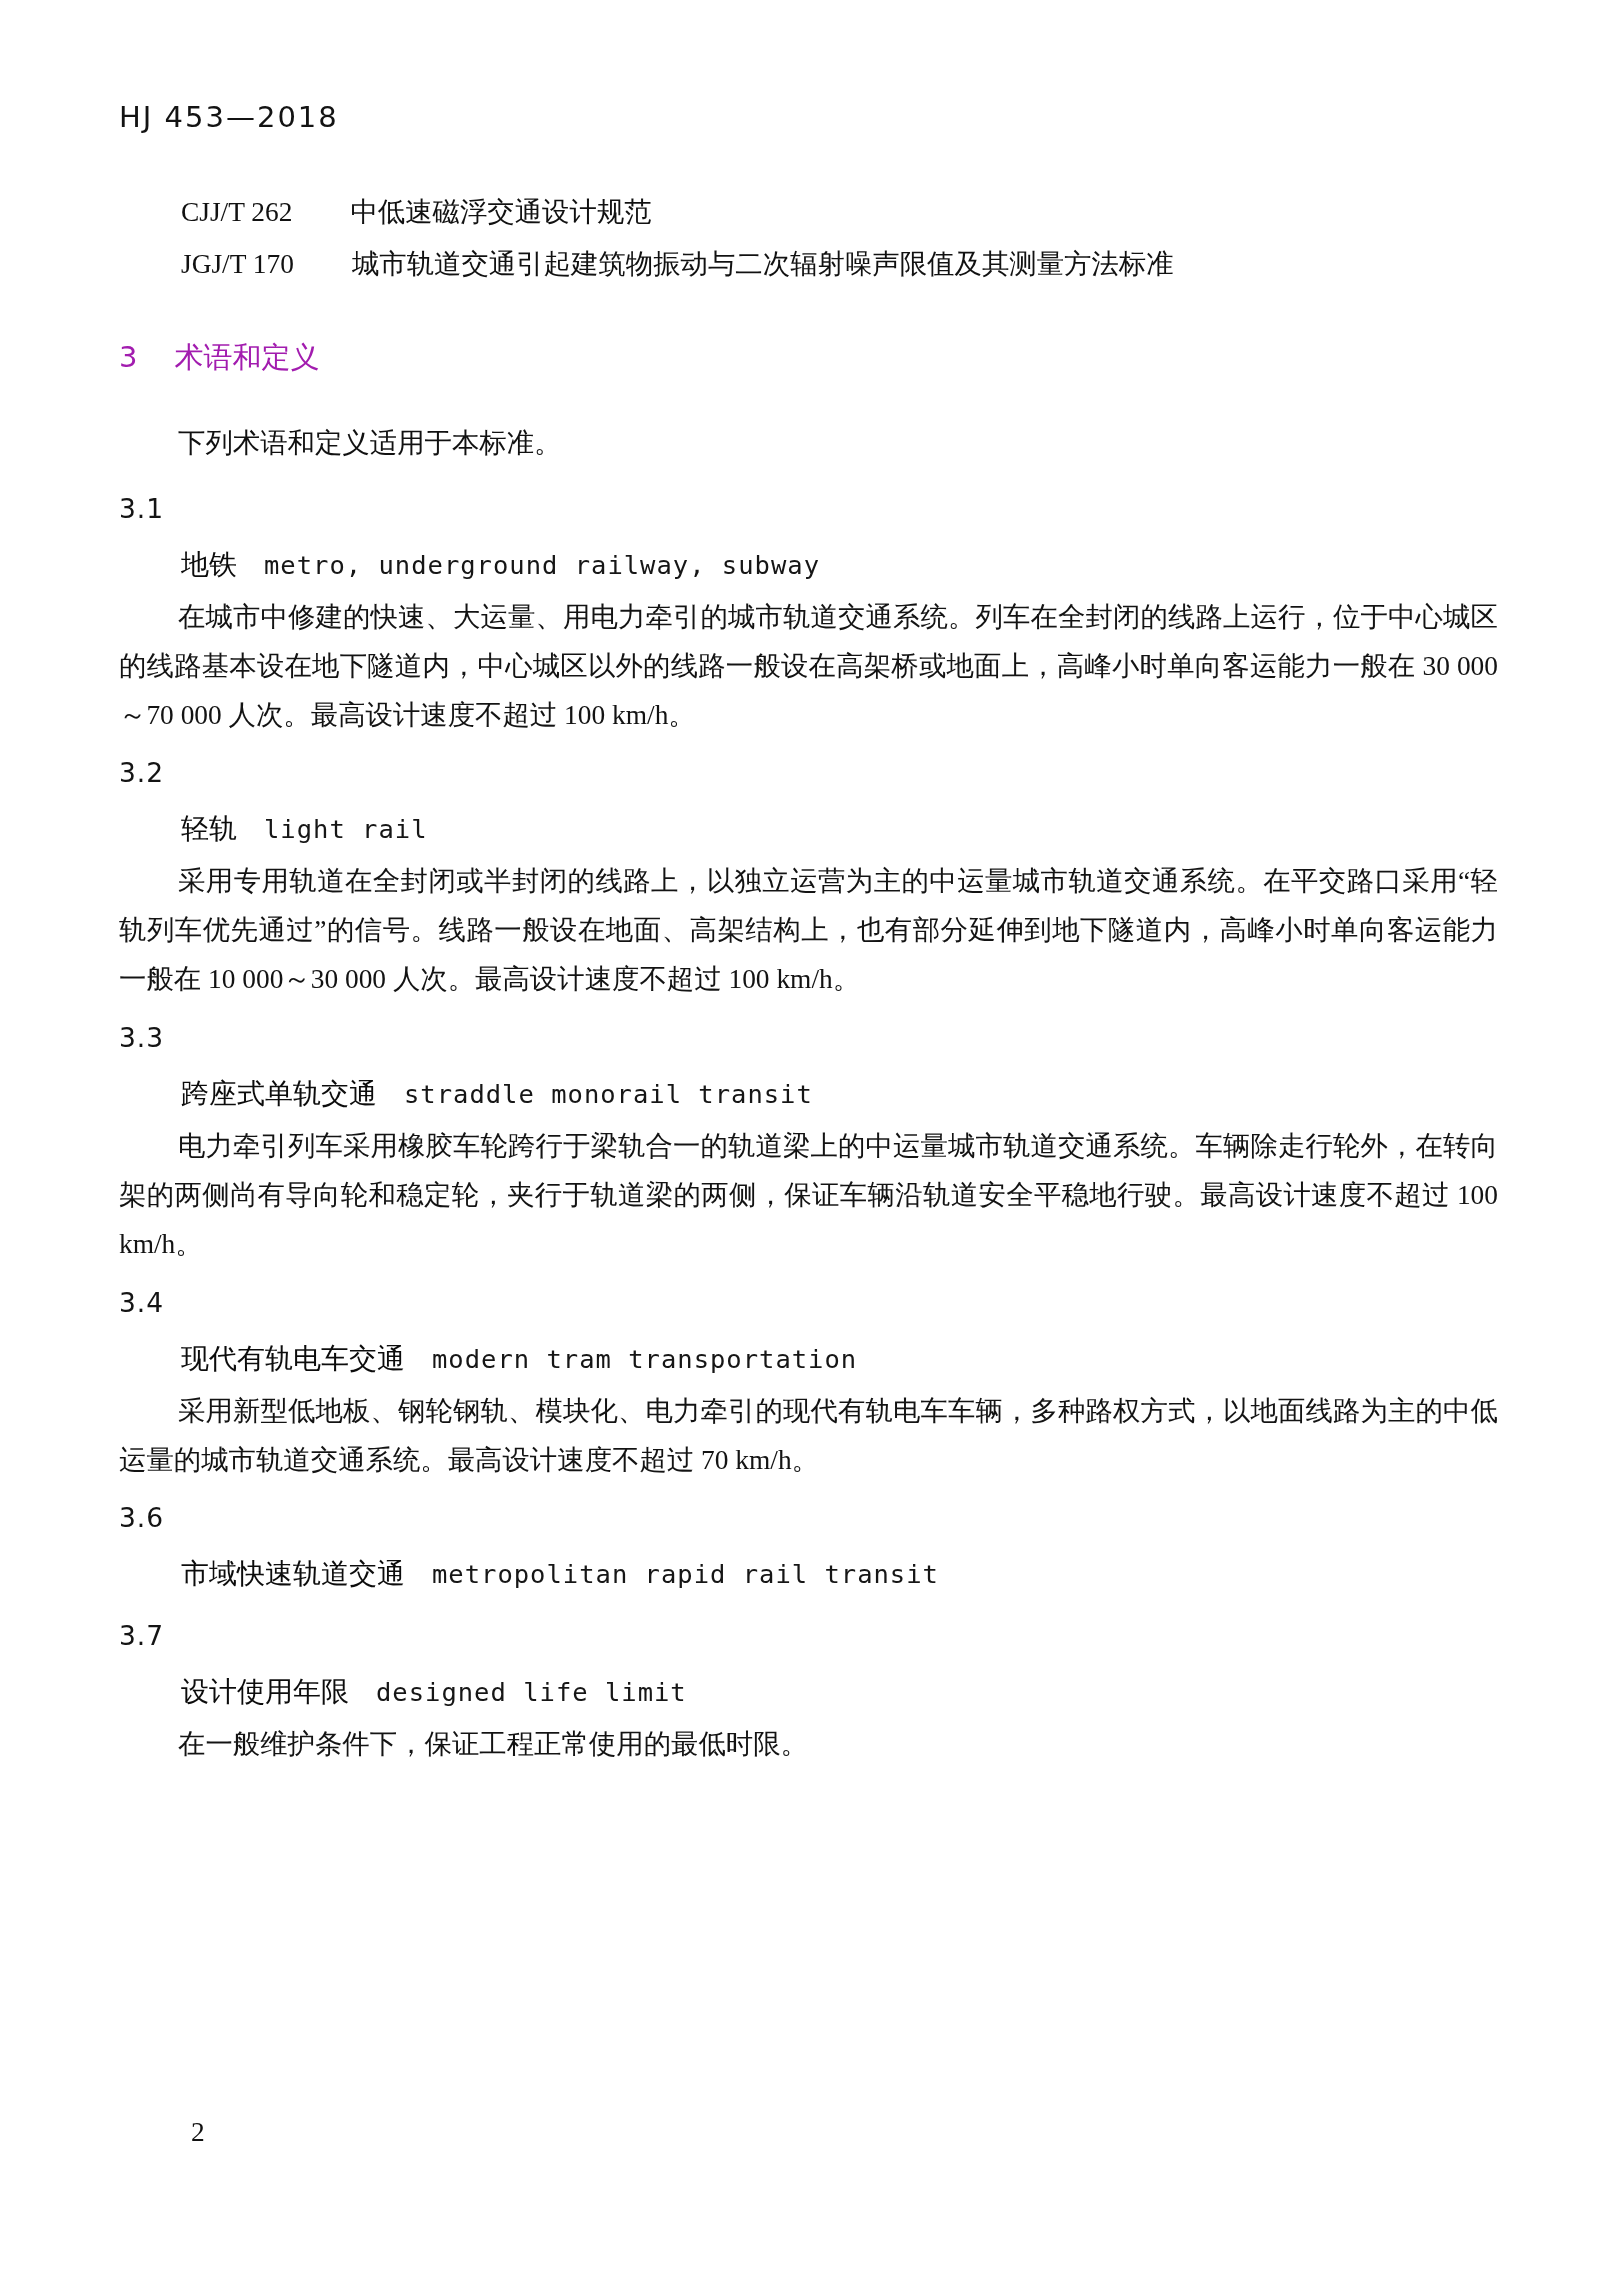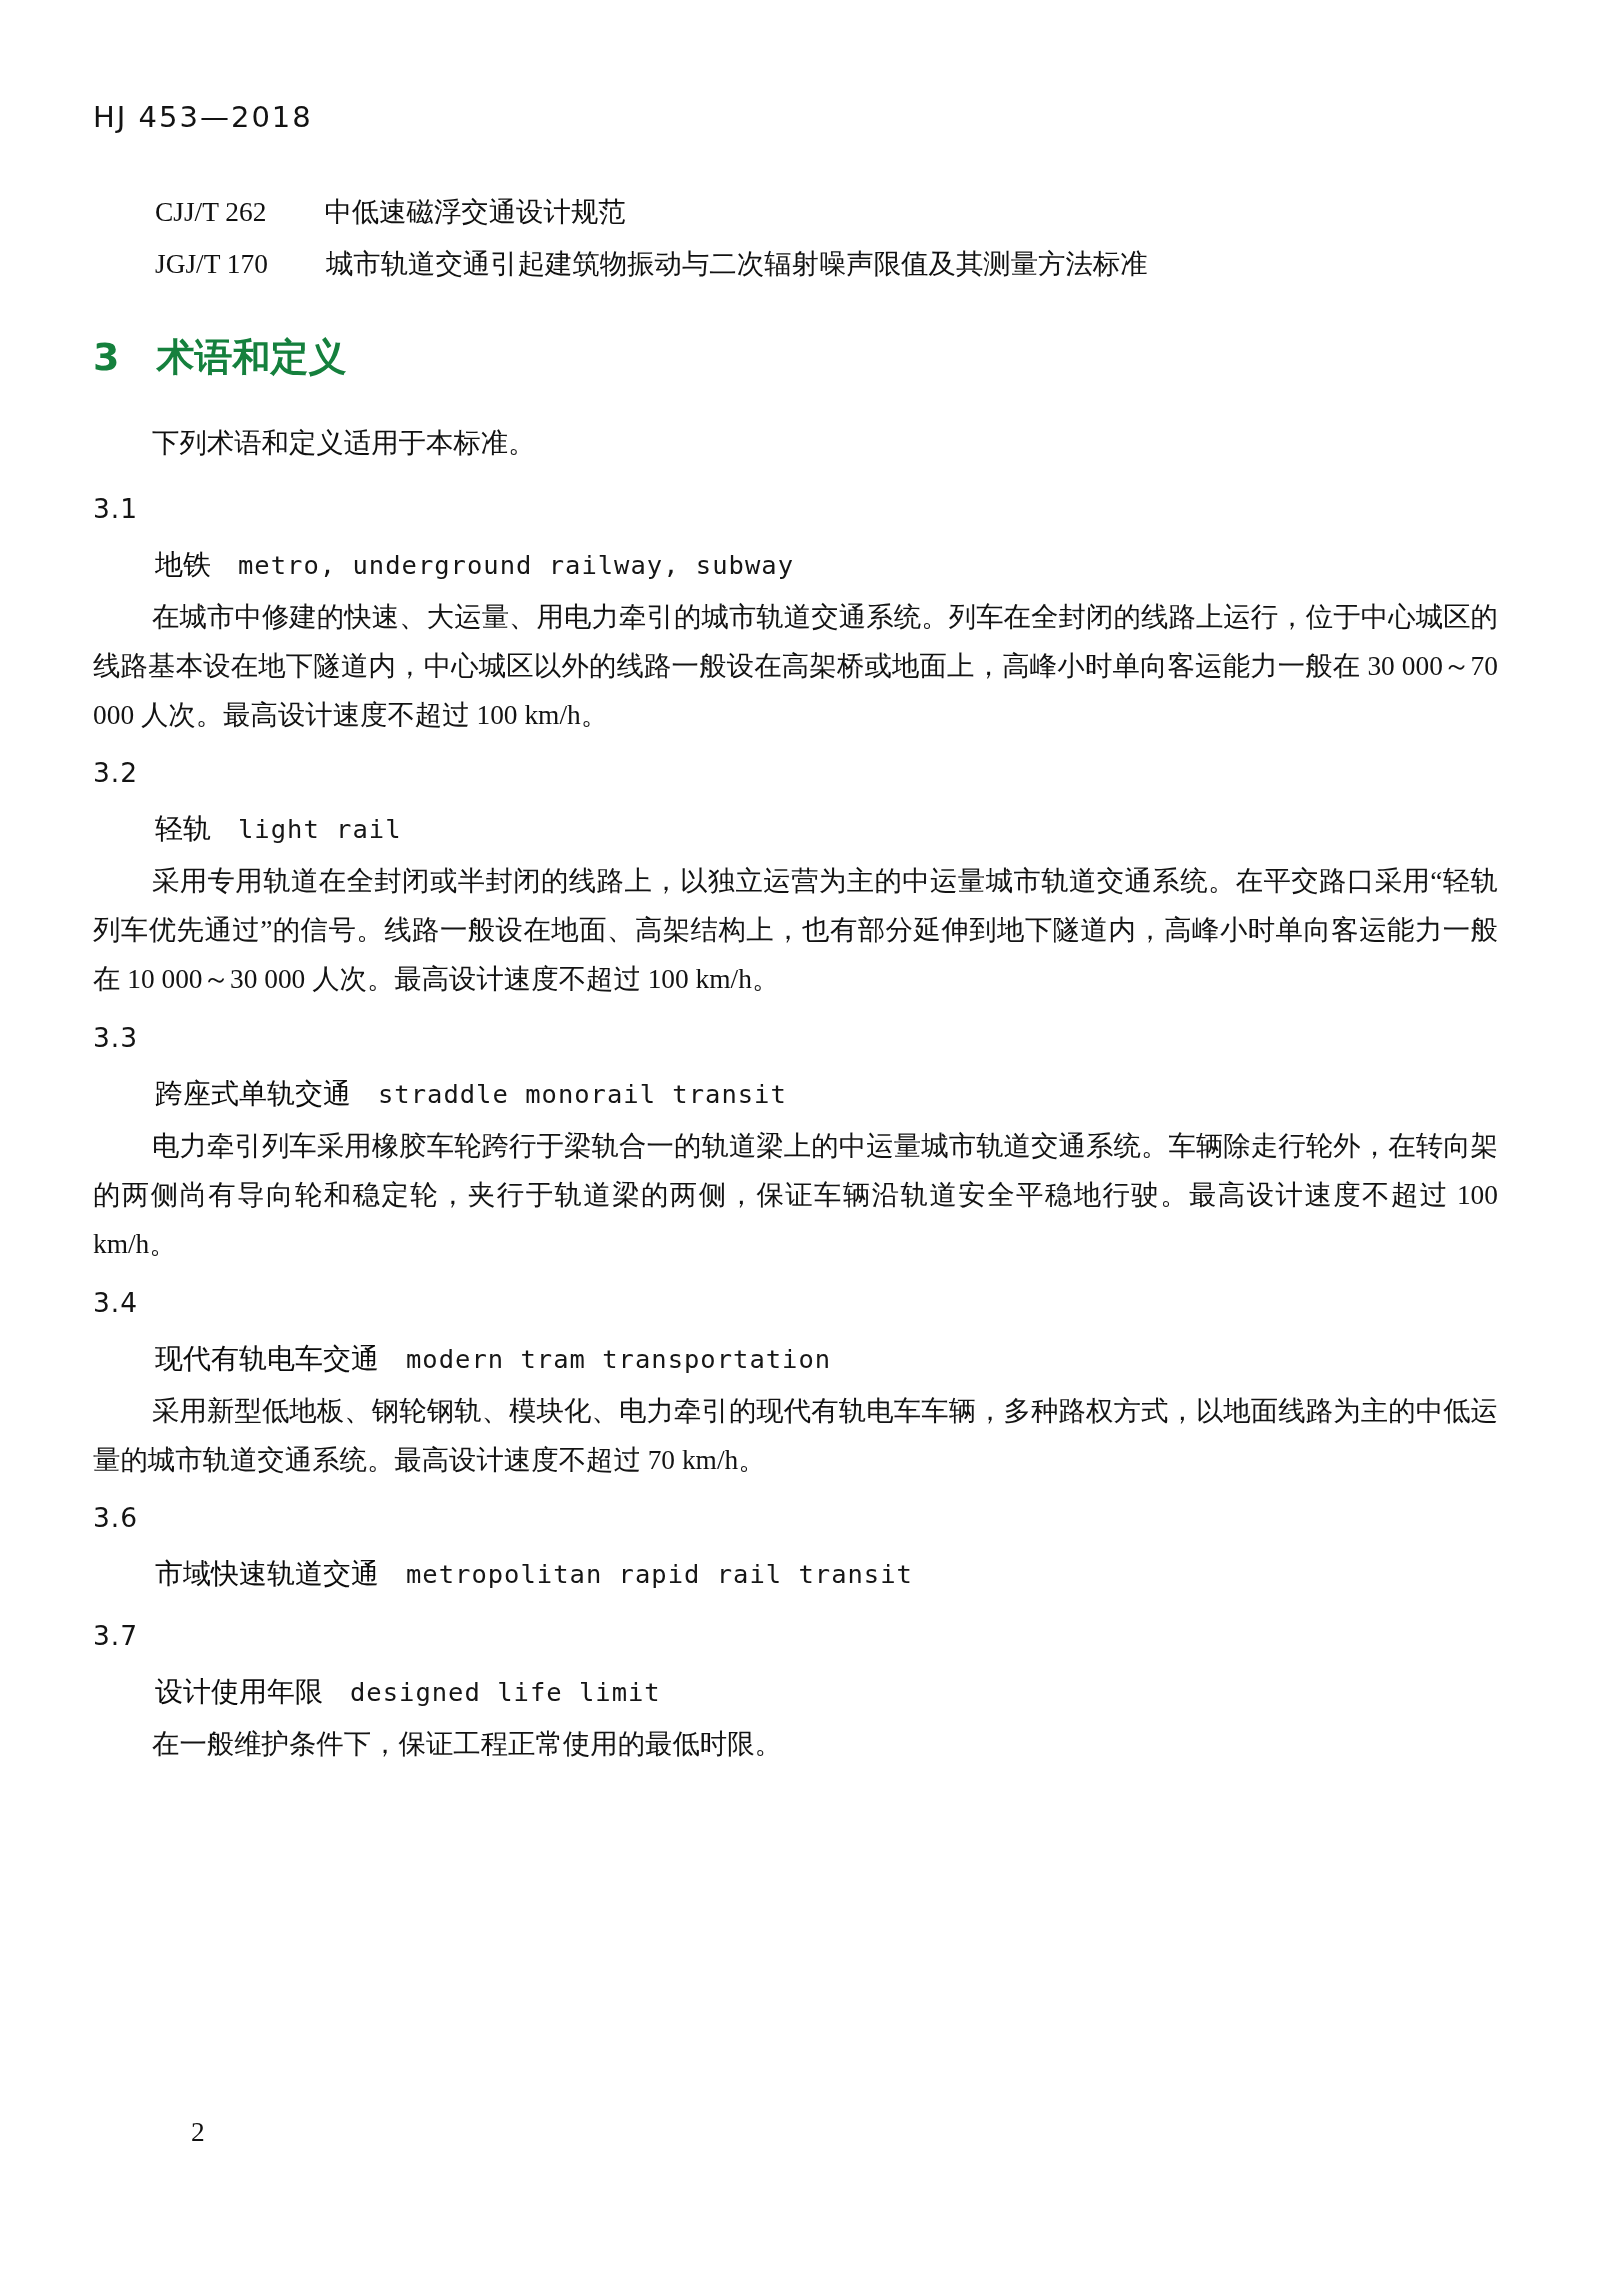--- a/index.html
+++ b/index.html
@@ -7,21 +7,21 @@
     padding: 0;
     background: #ffffff;
   }
   .page {
     position: relative;
     width: 1621px;
     height: 2293px;
     background: #ffffff;
     color: #111111;
     box-sizing: border-box;
-    padding: 98px 123px 0 93px;
+    padding: 98px 123px 0 119px;
     overflow: hidden;
     font-family: "Liberation Serif", "DejaVu Serif", serif;
   }
   .std-code {
     font-family: "DejaVu Sans", "Liberation Sans", sans-serif;
     font-size: 29px;
     line-height: 39px;
     letter-spacing: 2px;
     color: #131313;
   }
@@ -33,24 +33,24 @@
     font-size: 27.4px;
     line-height: 52px;
     white-space: nowrap;
   }
   .ref-code {
     margin-right: 58px;
   }
   .sec-head {
     margin: 45px 0 0 0;
     font-family: "DejaVu Sans", "Liberation Sans", sans-serif;
-    font-weight: 700;
-    font-size: 38px;
+    font-weight: 400;
+    font-size: 29px;
     line-height: 45px;
-    color: #15803d;
+    color: #a21caf;
   }
   .sec-head .sec-num {
     margin-right: 37px;
   }
   .intro {
     margin: 39px 0 0 0;
     font-size: 27.4px;
     line-height: 49px;
     text-indent: 59px;
   }

